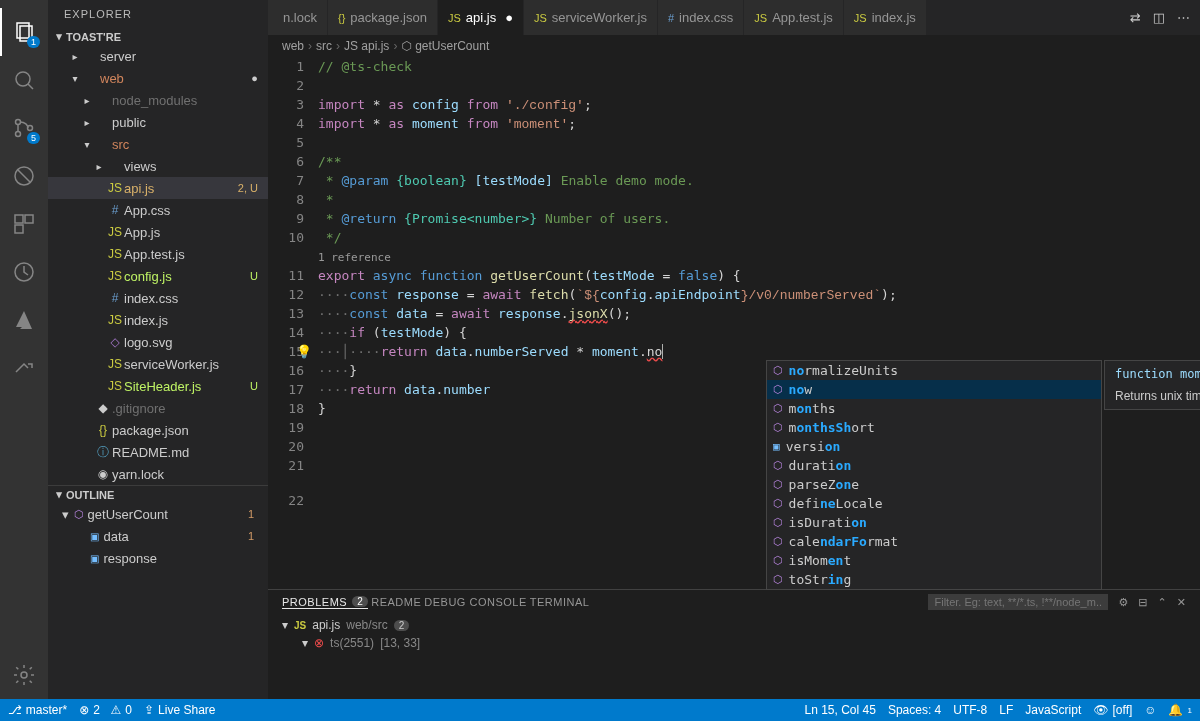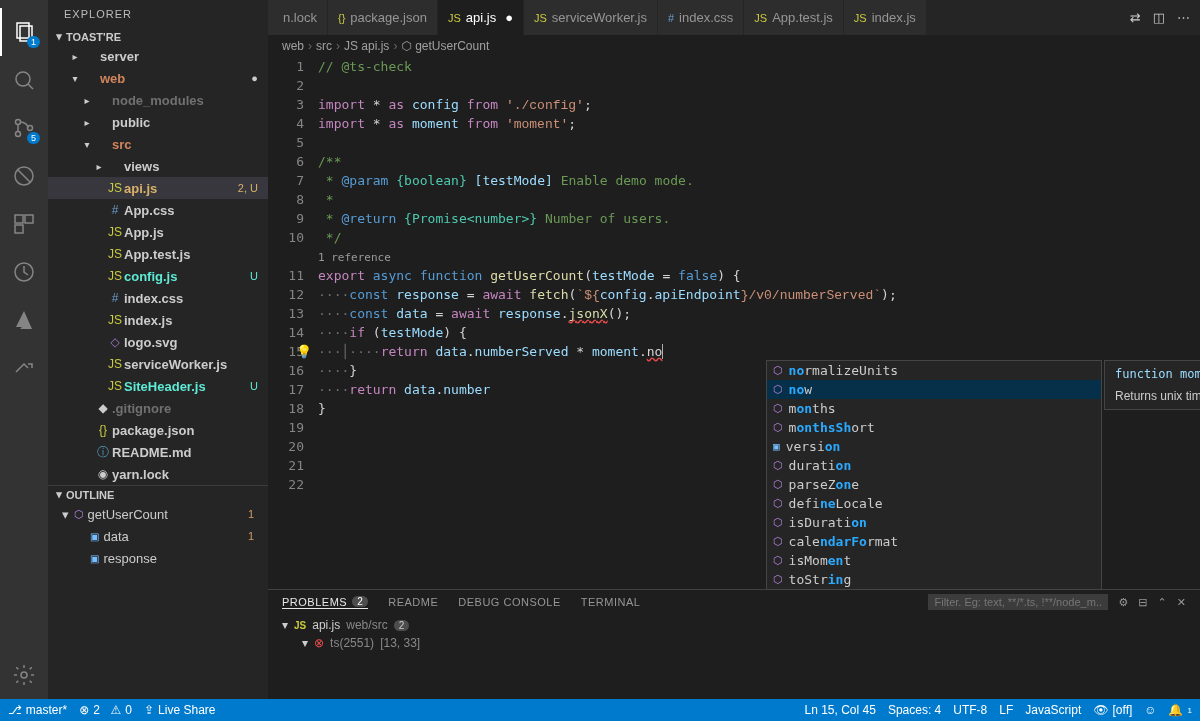--- a/index.html
+++ b/index.html
@@ -14,23 +14,23 @@
 .sidebar { width: 220px; background: #252526; display: flex; flex-direction: column; overflow: hidden; }
 .sidebar-title { padding: 8px 16px; font-size: 11px; letter-spacing: 1px; color: #bbbbbb; }
 .section-hdr { display: flex; align-items: center; padding: 2px 4px; font-size: 11px; font-weight: bold; color: #cccccc; cursor: pointer; }
 .section-hdr .chev { width: 14px; text-align: center; }
 .tree { overflow-y: auto; flex-shrink: 0; }
 .tree-item { display: flex; align-items: center; padding: 1px 0 1px 0; height: 22px; cursor: pointer; white-space: nowrap; }
 .tree-item.selected { background: #37373d; }
 .tree-item .indent { display: inline-block; }
 .tree-item .chev { width: 14px; font-size: 10px; color: #cccccc; text-align: center; }
 .tree-item .icon { width: 18px; text-align: center; font-size: 12px; }
-.tree-item .label { flex: 1; overflow: hidden; text-overflow: ellipsis; font-weight: bold; }
+.tree-item .label { flex: 1; overflow: hidden; text-overflow: ellipsis; }
 .tree-item .meta { padding-right: 10px; font-size: 11px; }
-.git-u { color: #5eead4; }
+.git-u { color: #bef264; }
 .git-m { color: #d9b169; }
 .dot-unsaved { color: #cccccc; font-size: 10px; }
 .folder-open { color: #d1855c; }
 .js-icon { color: #cbcb41; }
 .css-icon { color: #6b9fd0; }
 .json-icon { color: #cbcb41; }
 .md-icon { color: #519aba; }
 .svg-icon { color: #a074c4; }
 .outline { border-top: 1px solid #3c3c3c; }
 .filter-input { margin: 4px 8px; background: #3c3c3c; border: none; color: #ccc; padding: 3px 6px; font-size: 12px; width: calc(100% - 16px); }
@@ -67,21 +67,21 @@
 .bulb { position: absolute; left: -22px; top: 0; color: #ffcc00; font-size: 13px; }
 .suggest-widget { position: absolute; top: 360px; left: 498px; width: 336px; background: #252526; border: 1px solid #454545; font-family: "Menlo","Consolas",monospace; font-size: 13px; z-index: 10; }
 .suggest-item { display: flex; align-items: center; padding: 1px 6px; height: 19px; cursor: pointer; }
 .suggest-item.selected { background: #062f4a; }
 .suggest-item .sicon { color: #b180d7; margin-right: 6px; font-size: 11px; }
 .suggest-item .sicon.blue { color: #75beff; }
 .suggest-item .hl { color: #2aaaff; font-weight: bold; }
 .doc-widget { position: absolute; top: 360px; left: 836px; width: 340px; background: #252526; border: 1px solid #454545; padding: 6px 10px; font-size: 12px; color: #cccccc; z-index: 10; }
 .doc-sig { font-family: "Menlo","Consolas",monospace; color: #9cdcfe; margin-bottom: 8px; }
 .panel { height: 110px; background: #1e1e1e; border-top: 1px solid #414141; display: flex; flex-direction: column; }
-.panel-tabs { display: flex; align-items: center; padding: 4px 14px; gap: 20px; font-size: 11px; color: #969696; }
+.panel-tabs { display: flex; align-items: center; padding: 4px 14px; gap: 3px; font-size: 11px; color: #969696; }
 .panel-tab { cursor: pointer; display: flex; align-items: center; gap: 5px; letter-spacing: 0.5px; }
 .panel-tab.active { color: #e7e7e7; border-bottom: 1px solid #e7e7e7; }
 .panel-tab .pbadge { background: #4d4d4d; color: #fff; border-radius: 10px; padding: 0 5px; font-size: 10px; }
 .panel-actions { margin-left: auto; display: flex; align-items: center; gap: 10px; }
 .panel-filter { background: #3c3c3c; border: none; color: #ccc; padding: 2px 6px; font-size: 11px; width: 180px; }
 .problems { padding: 2px 14px; font-size: 12px; overflow: hidden; }
 .prob-file { display: flex; align-items: center; gap: 6px; padding: 2px 0; }
 .prob-file .fbadge { background: #4d4d4d; border-radius: 10px; padding: 0 5px; font-size: 10px; }
 .prob-msg { display: flex; align-items: center; gap: 6px; padding: 2px 0 2px 20px; }
 .prob-err-icon { color: #f14c4c; font-size: 12px; }
@@ -383,21 +383,21 @@
             <div style="height: 19px;">12</div>
             <div style="height: 19px;">13</div>
             <div style="height: 19px;">14</div>
             <div style="height: 19px;">15</div>
             <div style="height: 19px;">16</div>
             <div style="height: 19px;">17</div>
             <div style="height: 19px;">18</div>
             <div style="height: 19px;">19</div>
             <div style="height: 19px;">20</div>
             <div style="height: 19px;">21</div>
-            <div style="height: 19px;">22</div>
+            <div style="height: 19px; margin-top: 16px;">22</div>
           </div>
     <div class="code" id="code"><div style="position: relative; height: 19px;"><span class="tk-comment">// @ts-check</span></div><div style="position: relative; height: 19px;"></div><div style="position: relative; height: 19px;"><span class="tk-keyword2">import</span> <span class="tk-punct">*</span> <span class="tk-keyword2">as</span> <span class="tk-var">config</span> <span class="tk-keyword2">from</span> <span class="tk-string">'./config'</span>;</div><div style="position: relative; height: 19px;"><span class="tk-keyword2">import</span> <span class="tk-punct">*</span> <span class="tk-keyword2">as</span> <span class="tk-var">moment</span> <span class="tk-keyword2">from</span> <span class="tk-string">'moment'</span>;</div><div style="position: relative; height: 19px;"></div><div style="position: relative; height: 19px;"><span class="tk-comment">/**</span></div><div style="position: relative; height: 19px;"><span class="tk-comment"> * </span><span class="tk-tag">@param</span><span class="tk-comment"> </span><span class="tk-type">{boolean}</span><span class="tk-comment"> </span><span class="tk-var">[testMode]</span><span class="tk-comment"> Enable demo mode.</span></div><div style="position: relative; height: 19px;"><span class="tk-comment"> *</span></div><div style="position: relative; height: 19px;"><span class="tk-comment"> * </span><span class="tk-tag">@return</span><span class="tk-comment"> </span><span class="tk-type">{Promise&lt;number&gt;}</span><span class="tk-comment"> Number of users.</span></div><div style="position: relative; height: 19px;"><span class="tk-comment"> */</span></div><div style="position: relative; height: 19px;"><span class="codelens">1 reference</span></div><div style="position: relative; height: 19px;"><span class="tk-keyword2">export</span> <span class="tk-keyword">async</span> <span class="tk-keyword">function</span> <span class="tk-func">getUserCount</span>(<span class="tk-param">testMode</span> = <span class="tk-keyword">false</span>) {</div><div style="position: relative; height: 19px;"><span class="tk-dim">····</span><span class="tk-keyword">const</span> <span class="tk-var">response</span> = <span class="tk-keyword2">await</span> <span class="tk-func">fetch</span>(<span class="tk-string">`${</span><span class="tk-var">config</span>.<span class="tk-var">apiEndpoint</span><span class="tk-string">}/v0/numberServed`</span>);</div><div style="position: relative; height: 19px;"><span class="tk-dim">····</span><span class="tk-keyword">const</span> <span class="tk-var">data</span> = <span class="tk-keyword2">await</span> <span class="tk-var">response</span>.<span class="tk-func err-underline">jsonX</span>();</div><div style="position: relative; height: 19px;"><span class="tk-dim">····</span><span class="tk-keyword2">if</span> (<span class="tk-var">testMode</span>) {</div><div style="position: relative; height: 19px;"><span class="bulb">💡</span><span class="tk-dim">···│····</span><span class="tk-keyword2">return</span> <span class="tk-var">data</span>.<span class="tk-var">numberServed</span> * <span class="tk-var">moment</span>.<span class="err-underline">no</span><span class="cursor"></span></div><div style="position: relative; height: 19px;"><span class="tk-dim">····</span>}</div><div style="position: relative; height: 19px;"><span class="tk-dim">····</span><span class="tk-keyword2">return</span> <span class="tk-var">data</span>.<span class="tk-var">number</span></div><div style="position: relative; height: 19px;">}</div><div style="position: relative; height: 19px;"></div><div style="position: relative; height: 19px;"></div><div style="position: relative; height: 19px;"></div><div style="position: relative; height: 19px;"></div></div>
   </div>
 
   <div class="suggest-widget" id="suggest">
           <div class="suggest-item">
             <span class="sicon ">⬡</span>
             <span><span class="hl">no</span>rmalizeUnits</span>
           </div>
           <div class="suggest-item selected">

